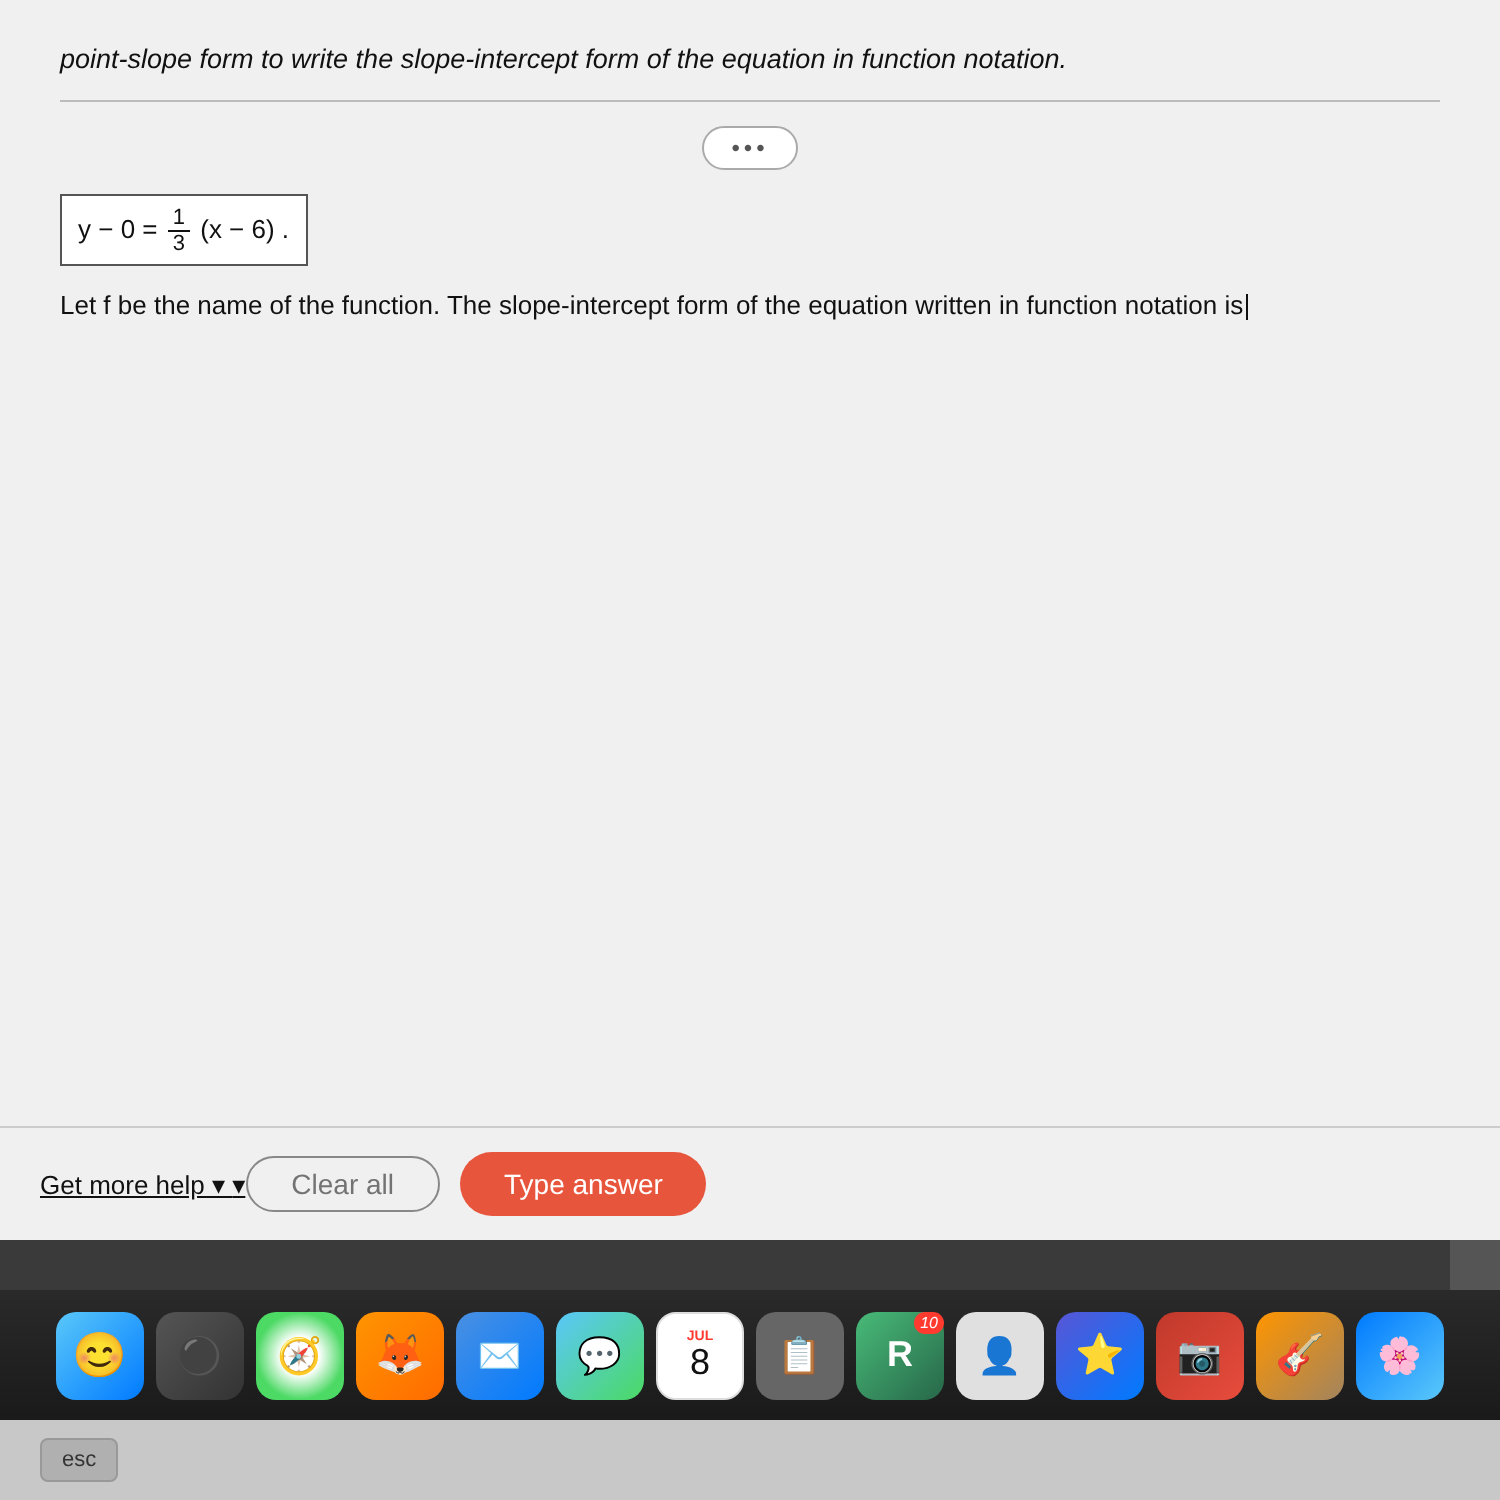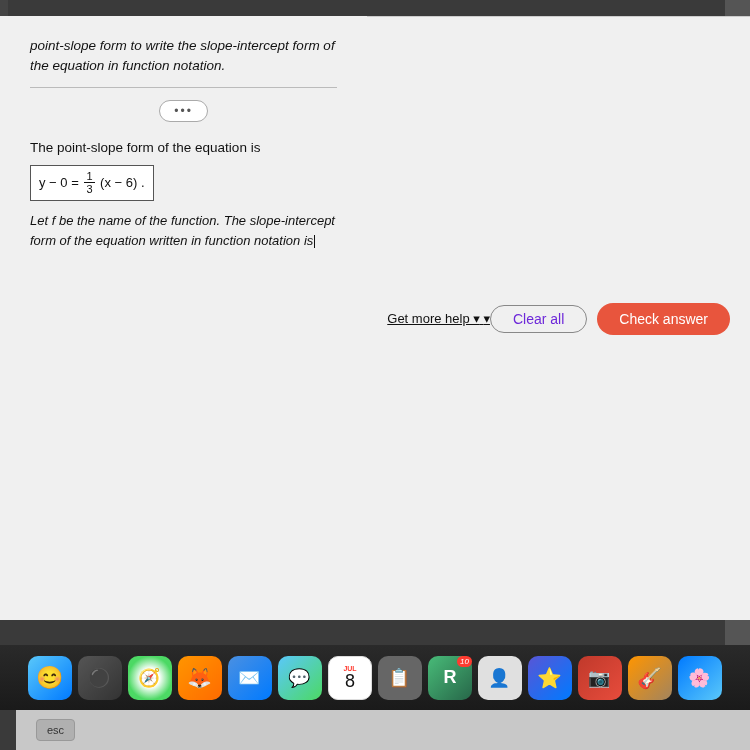--- a/index.html
+++ b/index.html
@@ -14,22 +14,21 @@
 
     
     .screen {
       position: absolute;
       top: 0;
       left: 0;
       right: 0;
       bottom: 130px;
       background: #e8e8e8;
       display: flex;
-      flex-direction: row;
-      margin-top: 16px;
+      flex-direction: column;
     }
 
     
     .content-area {
       flex: 1;
       background: #f0f0f0;
       padding: 20px 30px 10px 30px;
       position: relative;
       overflow: hidden;
     }
@@ -123,21 +122,20 @@
     }
 
     .function-section {
       margin-bottom: 8px;
     }
 
     .function-line {
       font-size: 13px;
       color: #111;
       line-height: 1.6;
-      font-style: italic;
     }
 
     .function-line-italic {
       font-style: italic;
       color: #0066cc;
       font-size: 12px;
     }
 
     .text-cursor {
       display: inline-block;
@@ -174,21 +172,21 @@
       gap: 10px;
       align-items: center;
     }
 
     .clear-all-btn {
       background: transparent;
       border: 1.5px solid #888;
       border-radius: 20px;
       padding: 5px 22px;
       font-size: 14px;
-      color: #6d28d9;
+      color: #737373;
       cursor: pointer;
     }
 
     .check-answer-btn {
       background: #e8553d;
       border: none;
       border-radius: 20px;
       padding: 8px 22px;
       font-size: 14px;
       color: #fff;
@@ -260,21 +258,21 @@
       padding: 1px 3px;
       min-width: 12px;
       text-align: center;
       font-style: italic;
     }
 
     
     .keyboard-area {
       position: absolute;
       bottom: 0;
-      left: 16px;
+      left: 0;
       right: 0;
       height: 40px;
       background: #c8c8c8;
       display: flex;
       align-items: center;
       padding: 5px 20px;
       gap: 8px;
     }
 
     .key {
@@ -318,21 +316,20 @@
 
     <p class="intro-text">point-slope form to write the slope-intercept form of the equation in function notation.</p>
 
 
     <hr class="divider">
 
     <button class="ellipsis-btn">•••</button>
 
     <div class="equation-section">
       <div class="equation-line">
-        <span>The point-slope form of the equation is</span>
         <span class="equation-box">
           <span>y − 0 =&nbsp;</span>
           <span class="fraction">
             <span class="numerator">1</span>
             <span class="denominator">3</span>
           </span>
           <span>&nbsp;(x − 6) .</span>
         </span>
       </div>
     </div>
@@ -345,21 +342,21 @@
     </div>
 
   </div>
 
   <div class="bottom-bar">
     <a class="get-more-help">
       <span>Get more help ▾</span>
     </a>
     <div class="buttons-group">
       <button class="clear-all-btn">Clear all</button>
-      <button class="check-answer-btn">Check answer</button>
+      <button class="check-answer-btn">Type answer</button>
     </div>
   </div>
 </div>
 
 <div class="dock-area">
 
   <div class="dock-icon finder">
     <span>😊</span>
   </div>
 

